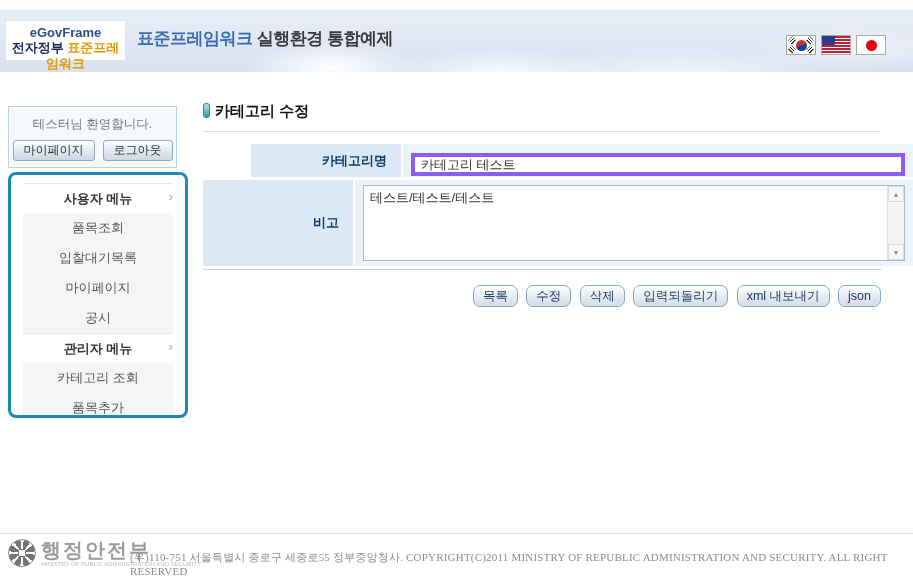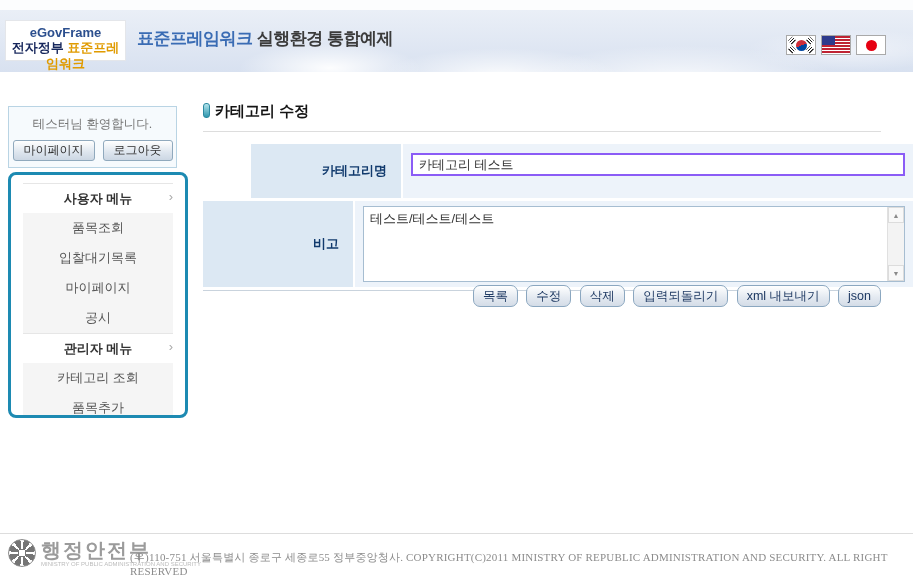--- a/index.html
+++ b/index.html
@@ -79,30 +79,30 @@
   .page-title { position:absolute; left:203px; top:102px; font-size:15px; font-weight:bold; color:#141414; }
   .title-pill {
     display:inline-block; width:7px; height:15px; border-radius:3px;
     background:linear-gradient(180deg, #b3e4ec, #2f97ae); border:1px solid #2c89a0;
     margin-right:5px; vertical-align:-2px;
   }
   .title-divider { position:absolute; left:203px; top:131px; width:678px; height:1px; background:#dddddd; }
 
   .form-table { position:absolute; left:203px; top:144px; width:678px; }
   .form-row { display:flex; margin-bottom:3px; }
-  .form-row-1 { height:54px;padding-left:48px; }
+  .form-row-1 { height:33px;padding-left:48px; }
   .form-row-2 { height:86px; }
   .form-label {
     width:150px; background:#dce8f3; color:#113a6d; font-weight:bold; font-size:13px;
     display:flex; align-items:center; justify-content:flex-end; padding-right:14px; flex-shrink:0;
   }
   .form-field { flex:1; background:#edf3fa; margin-left:2px; padding:9px 8px 0 8px; }
   .form-field-2 { padding-top:5px; }
   .text-input {
-    width:494px; height:23px; border:2px solid #8b5cf6; font-size:13px; padding:0 6px;
+    width:494px; height:23px; border:4px solid #8b5cf6; font-size:13px; padding:0 6px;
     background:#fff; color:#333; font-family:"Liberation Sans", sans-serif;
   }
   .textarea-wrap { width:542px; height:76px; border:1px solid #a6bdd1; background:#fff; position:relative; cursor:text; }
   .textarea-text { padding:3px 22px 0 6px; font-size:13px; color:#333; white-space:pre-wrap; }
   .v-scrollbar { position:absolute; right:0; top:0; bottom:0; width:17px; background:#f3f3f3; border-left:1px solid #e0e0e0; }
   .scroll-btn {
     position:absolute; left:0; width:16px; height:16px; background:#f8f8f8; border:1px solid #dcdcdc;
     color:#8a8a8a; font-size:7px; text-align:center; line-height:15px; cursor:pointer;
   }
   .scroll-up { top:0; }

